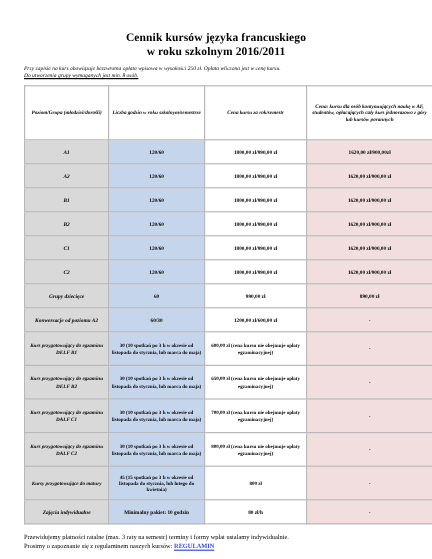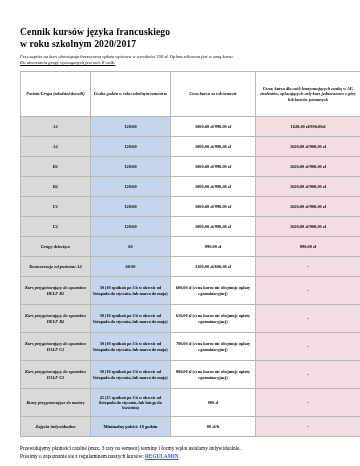--- a/index.html
+++ b/index.html
@@ -9,21 +9,21 @@
     font-family:"Liberation Serif", serif;
     color:#000000;
     overflow:hidden;
   }
   .page{
     box-sizing:border-box;
     width:360px;height:466px;
     padding:26px 20px 0 20px;
   }
   .title{
-    text-align:left;
+    text-align:center;
     font-weight:bold;
     font-size:9.6px;
     line-height:11.6px;
     letter-spacing:.1px;
   }
   .intro{
     margin-top:4.5px;
     font-size:4.6px;
     line-height:6.2px;
     font-style:italic;
@@ -79,21 +79,21 @@
     font-weight:bold;
   }
 </style>
 </head>
 <body>
 
 <div class="page">
 
   <div>
     <div class="title">Cennik kursów języka francuskiego</div>
-    <div class="title">w roku szkolnym 2020/2017</div>
+    <div class="title">w roku szkolnym 2016/2011</div>
   </div>
 
   <div class="intro">
     <div>Przy zapisie na kurs obowiązuje bezzwrotna opłata wpisowa w wysokości 250 zł. Opłata wliczona jest w cenę kursu.</div>
     <div class="ul">Do utworzenia grupy wymaganych jest min. 8 osób.</div>
   </div>
 
   <table class="pricing">
     <thead>
       <tr>

